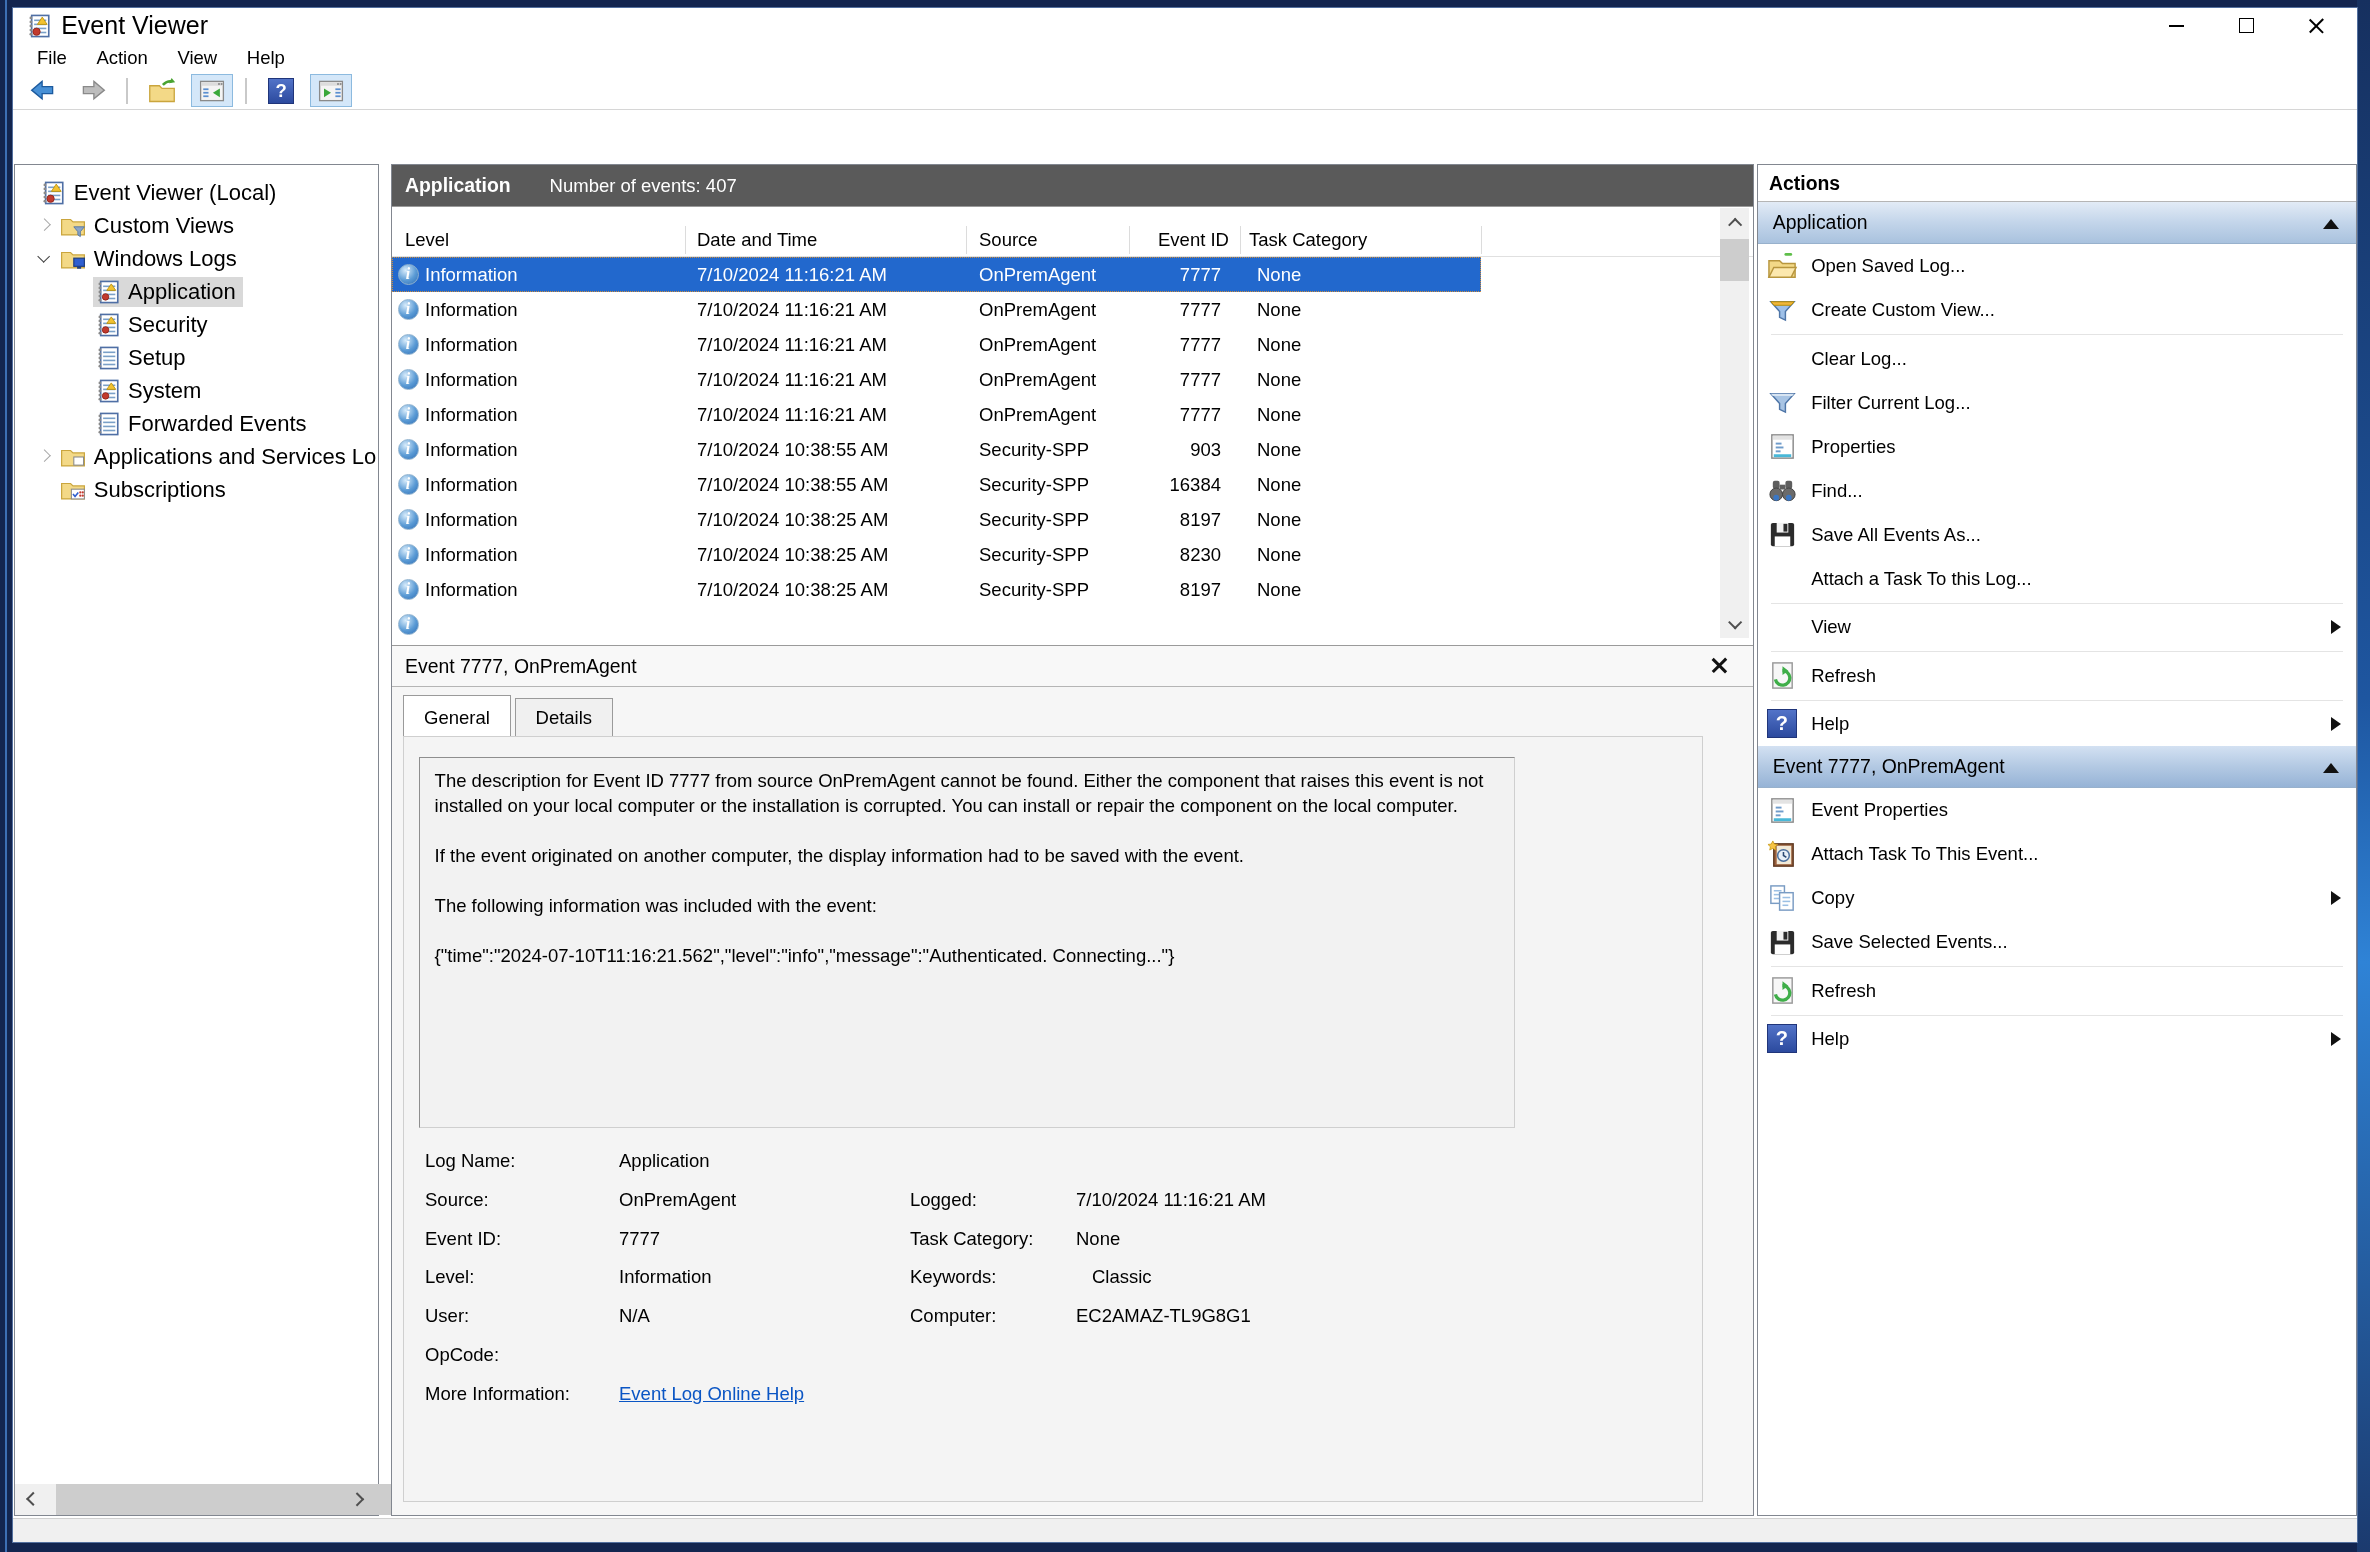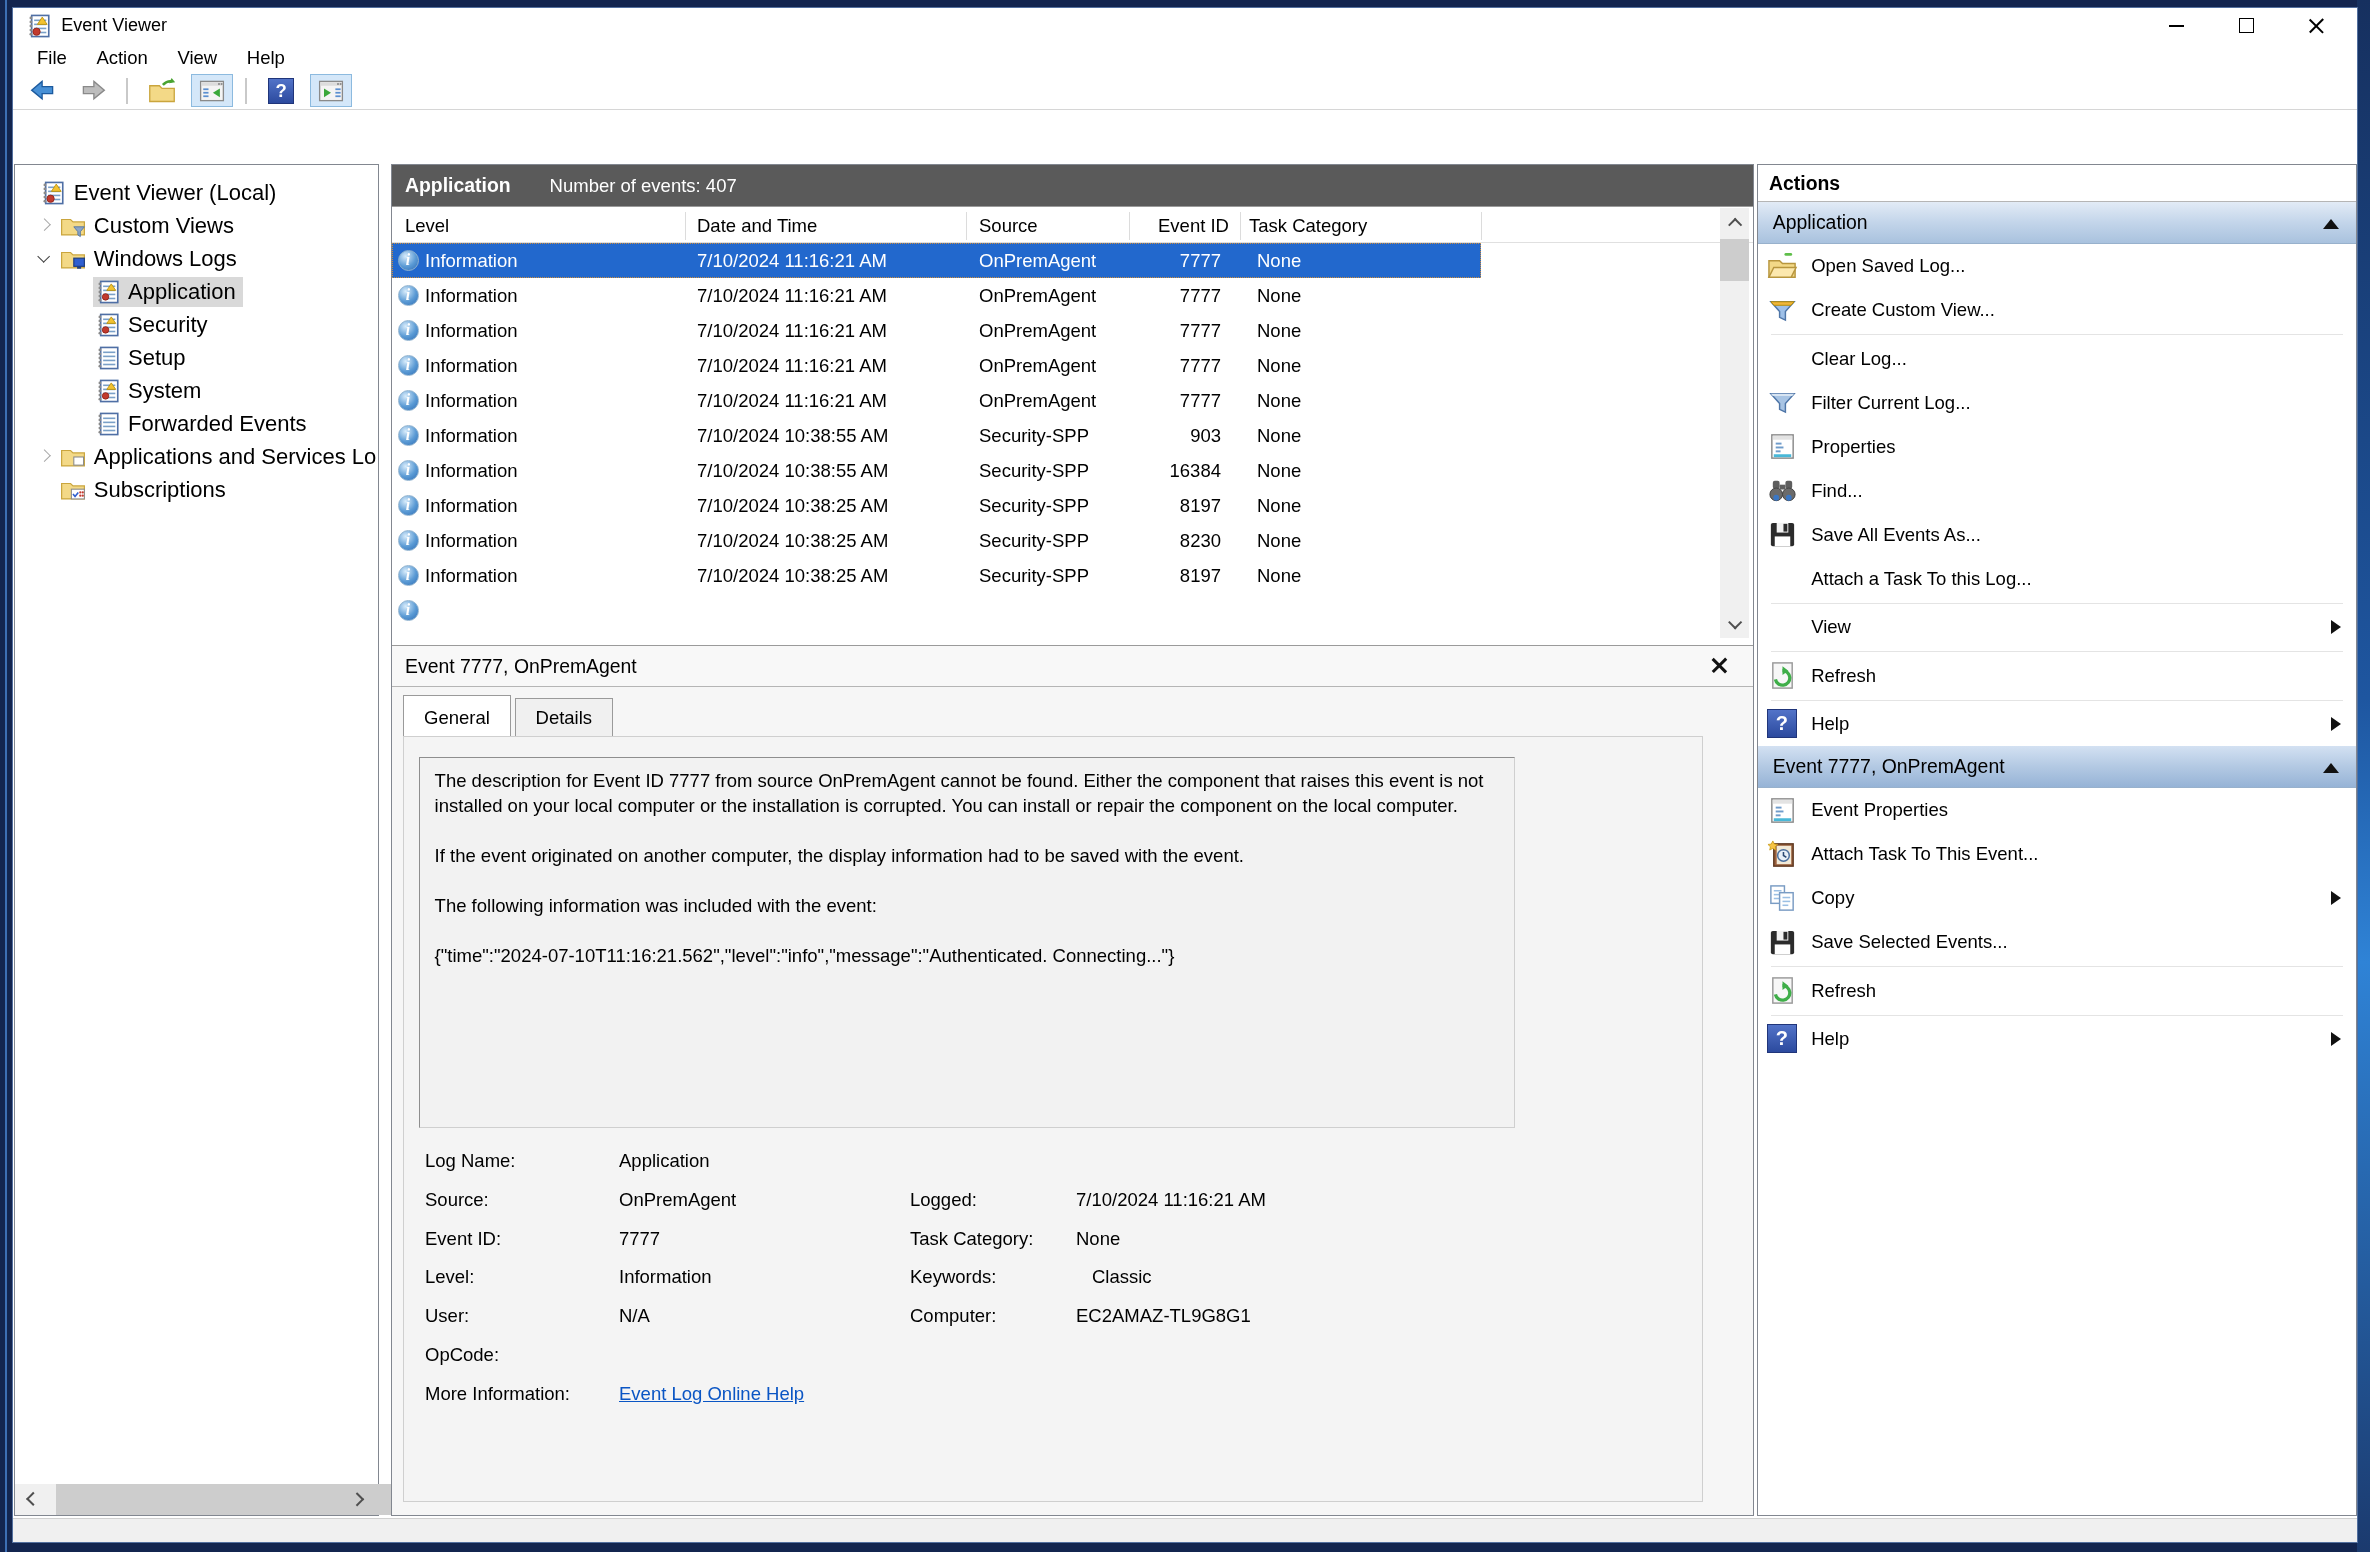--- a/index.html
+++ b/index.html
@@ -13,21 +13,21 @@
   
   .desk-right { position:absolute; right:0; top:0; bottom:0; width:13px;
     background:linear-gradient(180deg,#16305f 0%,#1e56a0 45%,#2f83d6 62%,#1b3a6e 100%); }
   .desk-left-stripe { position:absolute; left:4.6px; top:0; bottom:0; width:2.8px; background:#3d6fb4; }
 
   .window { position:absolute; left:12px; top:7.4px; width:2346px; height:1536px;
     background:#ffffff; border:0.9px solid #53709f; }
 
   
   .titlebar { position:relative; height:35px; display:flex; align-items:center; padding-left:13px; background:#fff; }
-  .titlebar .app-title { font-size:18px; margin-left:9.2px; }
+  .titlebar .app-title { font-size:25px; margin-left:9.2px; }
   .win-controls { position:absolute; right:5.5px; top:0; height:35px; display:flex; }
   .wbtn { width:70px; height:35px; display:flex; align-items:center; justify-content:center; }
   .glyph-min { width:14.8px; height:1.8px; background:#000; }
   .glyph-max { width:14.8px; height:14.8px; border:1.8px solid #000; }
   .glyph-close { position:relative; width:16.6px; height:16.6px; }
   .glyph-close:before, .glyph-close:after { content:""; position:absolute; left:-0.9px; top:7.4px; width:18.5px; height:1.8px; background:#000; }
   .glyph-close:before { transform:rotate(45deg); } .glyph-close:after { transform:rotate(-45deg); }
 
   
   .menubar { height:29.5px; display:flex; align-items:center; padding-left:9.2px; }
@@ -75,21 +75,21 @@
   .hthumb { position:absolute; left:41px; top:0; width:503px; height:31px; background:#cdcdcd; }
 
   
   .list-titlebar { position:absolute; left:0; right:0; top:0; height:42px; background:#5a5a5a; color:#fff;
     display:flex; align-items:center; padding-left:13px; border-bottom:1.8px solid #9a9a9a; }
   .list-title { font-weight:bold; font-size:19.4px; }
   .list-subtitle { font-size:18.5px; margin-left:39px; }
 
   
   .table { position:absolute; left:0; right:0; top:43px; height:430px; overflow:hidden; background:#fff; }
-  .thead { position:relative; height:35px; border-bottom:0.9px solid #e0e0e0; font-size:18.5px; }
+  .thead { position:relative; height:35px; border-bottom:0.9px solid #e0e0e0; font-size:18.5px;margin-top:14px; }
   .hc { position:absolute; top:6.5px; }
   .colsep { position:absolute; top:3.7px; width:0.9px; height:28px; background:#dcdcdc; }
   .rows { position:relative; }
   .row { position:relative; height:35px; font-size:18.5px; }
   .row .cell { position:absolute; top:6.5px; }
   .c-lvl { left:33px; } .c-date { left:305px; } .c-src { left:587px; }
   .c-eid { left:737px; width:92px; text-align:right; } .c-task { left:865px; }
   .info-ic { position:absolute; left:5.5px; top:6.5px; width:21px; height:21px; border-radius:50%;
     background:radial-gradient(circle at 35% 28%, #d8ecfb, #5b9bd5 55%, #2d6cb5); border:0.9px solid #8fb2cf;
     color:#fff; font-family:"Liberation Serif", serif; font-style:italic; font-weight:bold; font-size:15.7px;

